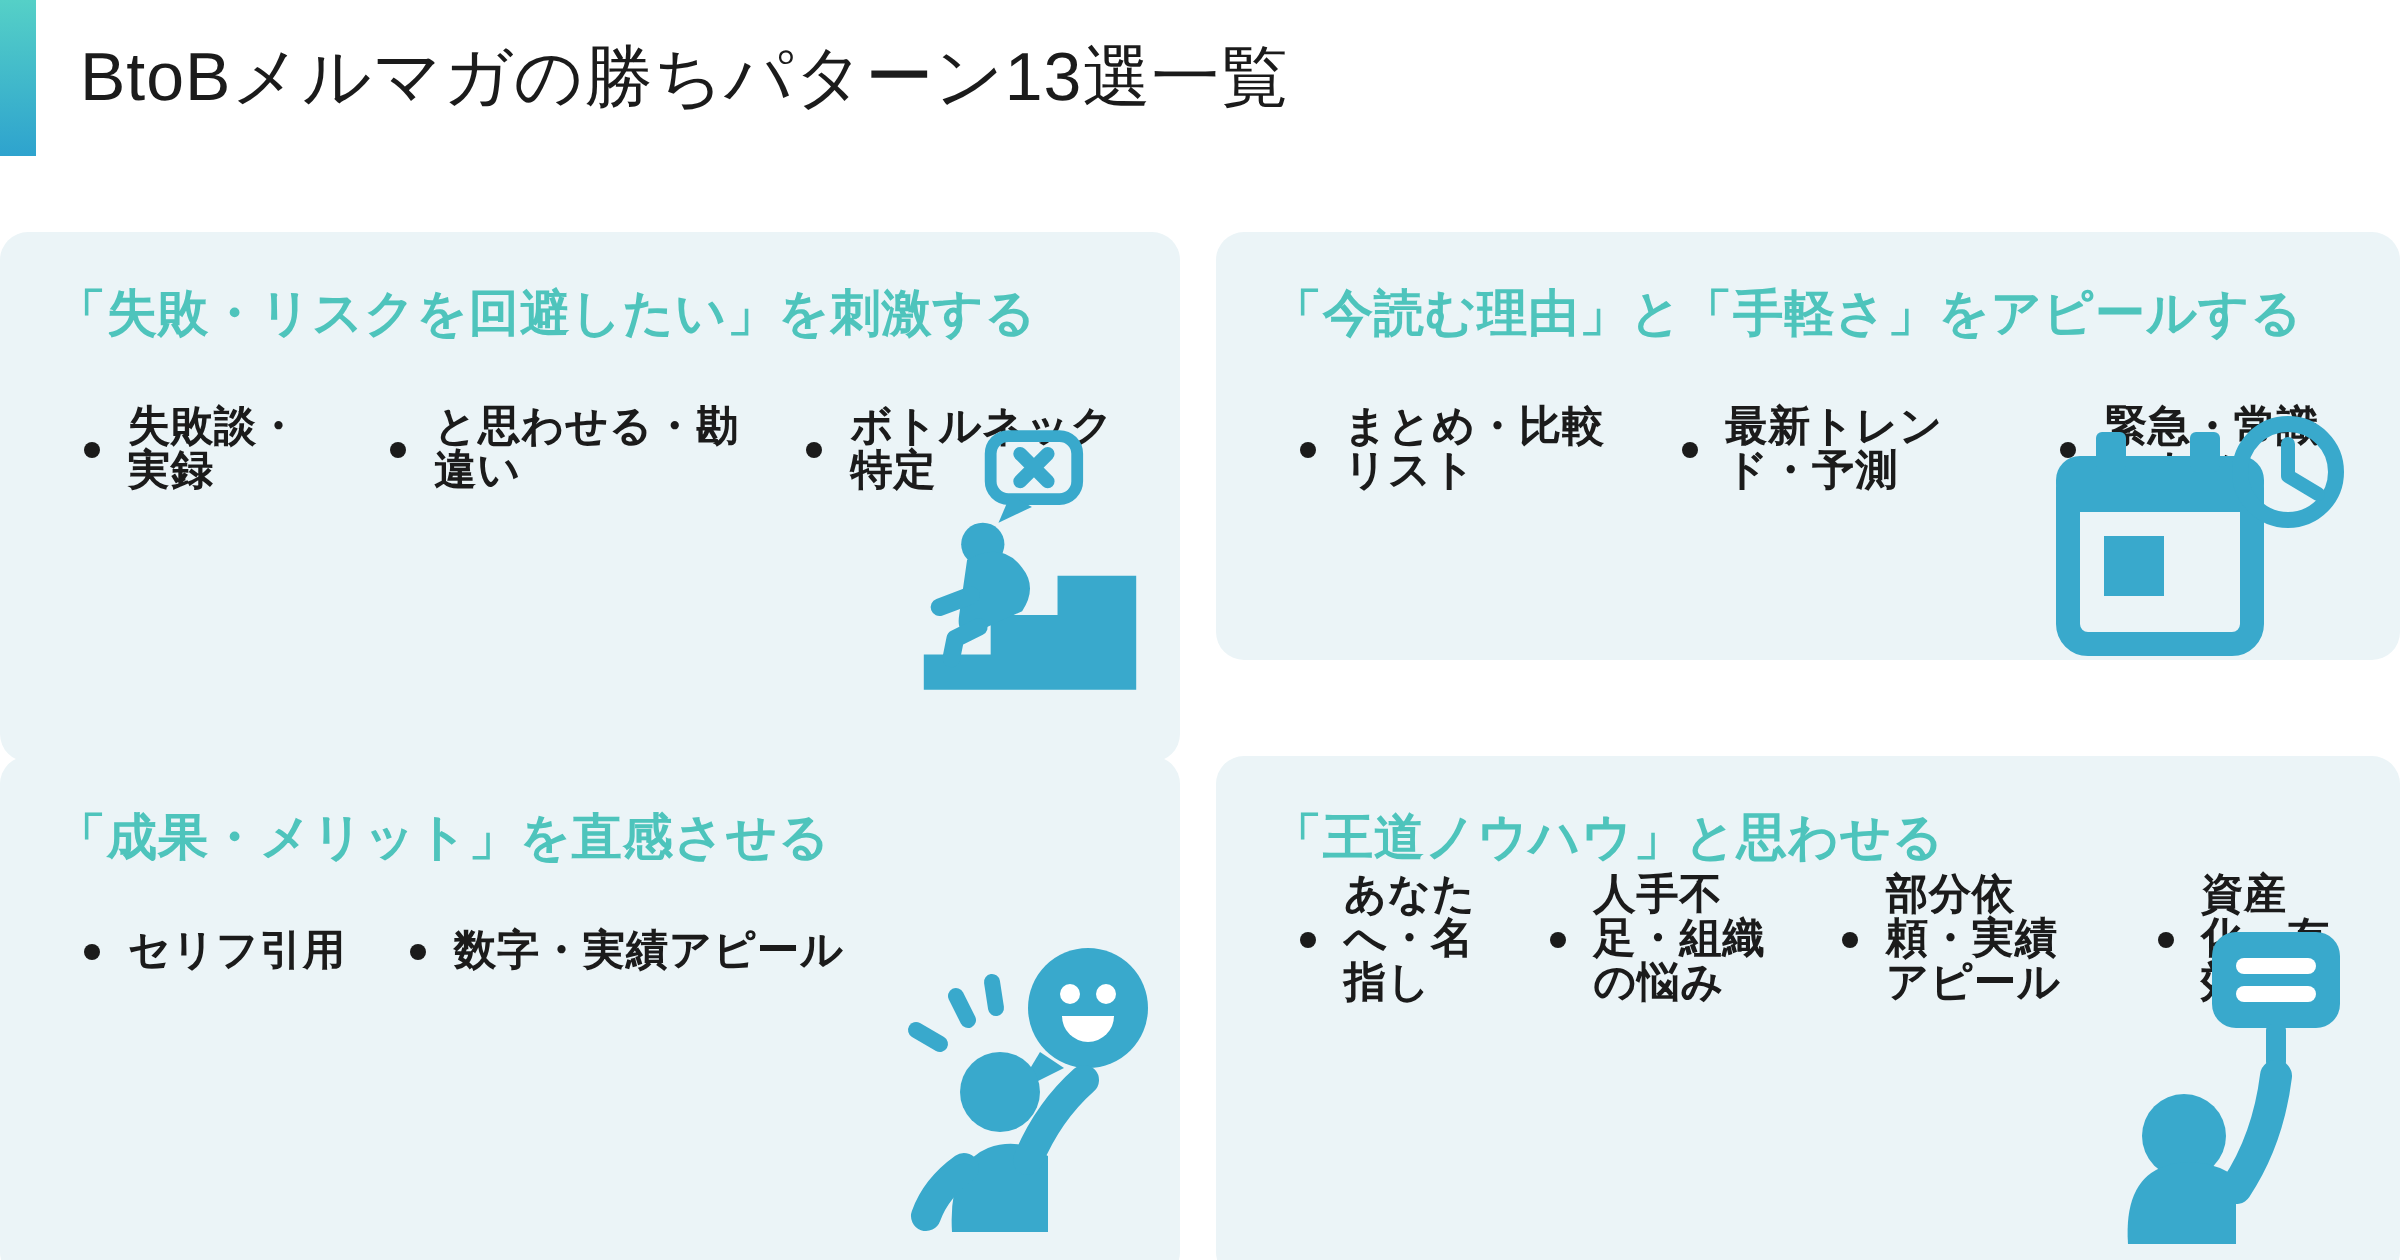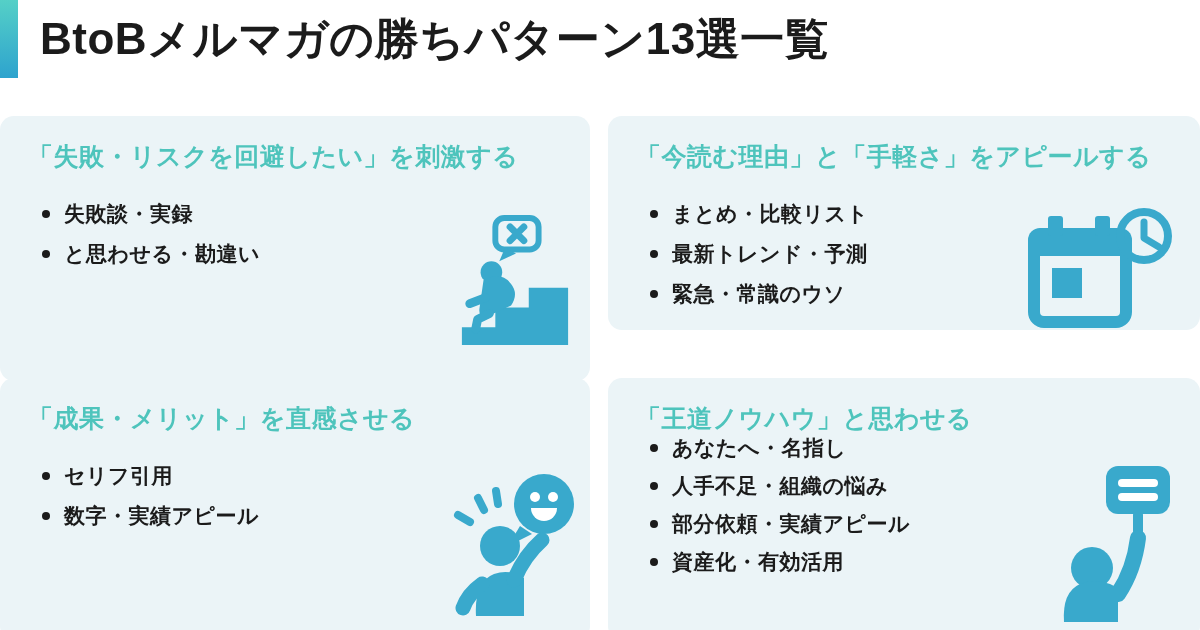--- a/index.html
+++ b/index.html
@@ -29,22 +29,22 @@
     align-items: center;
   }
   .accent-bar {
     width: 18px;
     height: 78px;
     background: linear-gradient(to bottom, var(--accent-top), var(--accent-bottom));
     flex: 0 0 auto;
   }
   .page-title {
     margin: 0 0 0 22px;
-    font-size: 44px;
-    font-weight: bold;
+    font-size: 34px;
+    font-weight: normal;
     color: var(--text-dark);
     letter-spacing: 0.5px;
     white-space: nowrap;
   }
   .card {
     position: absolute;
     background: var(--card-bg);
     border-radius: 14px;
     padding: 24px 28px;
   }
@@ -58,21 +58,21 @@
     font-weight: bold;
     color: var(--heading-teal);
     letter-spacing: 0.5px;
     white-space: nowrap;
   }
   .bullets {
     list-style: none;
     margin: 30px 0 0 0;
     padding: 0;
     display: flex;
-    flex-direction: column;
+    flex-direction: row;
     gap: 18px;
   }
   .card-4 .bullets { margin-top: 2px; gap: 16px; }
   .bullet {
     display: flex;
     align-items: center;
     font-size: 21px;
     font-weight: bold;
     color: var(--text-dark);
     letter-spacing: 0.5px;
@@ -105,20 +105,21 @@
   <h1 class="page-title">BtoBメルマガの勝ちパターン13選一覧</h1>
 </header>
 
 <main>
 
   <section class="card card-1">
     <h2 class="card-heading">「失敗・リスクを回避したい」を刺激する</h2>
     <ul class="bullets">
       <li class="bullet">失敗談・実録</li>
       <li class="bullet">と思わせる・勘違い</li>
+      <li class="bullet">ボトルネック特定</li>
     </ul>
     <span class="card-icon">
       <svg viewBox="0 0 120 132" xmlns="http://www.w3.org/2000/svg">
         <g fill="currentColor">
           <path d="M6 132 L6 114 L40 114 L40 94 L74 94 L74 74 L114 74 L114 132 Z"></path>
           <circle cx="36" cy="58" r="11"></circle>
           <path d="M28 66 Q46 56 56 70 Q64 80 56 92 L34 102 Q22 106 24 94 Z"></path>
           <path d="M30 84 L14 90" stroke="currentColor" stroke-width="9" stroke-linecap="round" fill="none"></path>
           <path d="M34 100 L22 106 L20 116" stroke="currentColor" stroke-width="9" stroke-linecap="round" stroke-linejoin="round" fill="none"></path>
           <rect x="40" y="3" width="44" height="32" rx="9" fill="none" stroke="currentColor" stroke-width="6"></rect>

